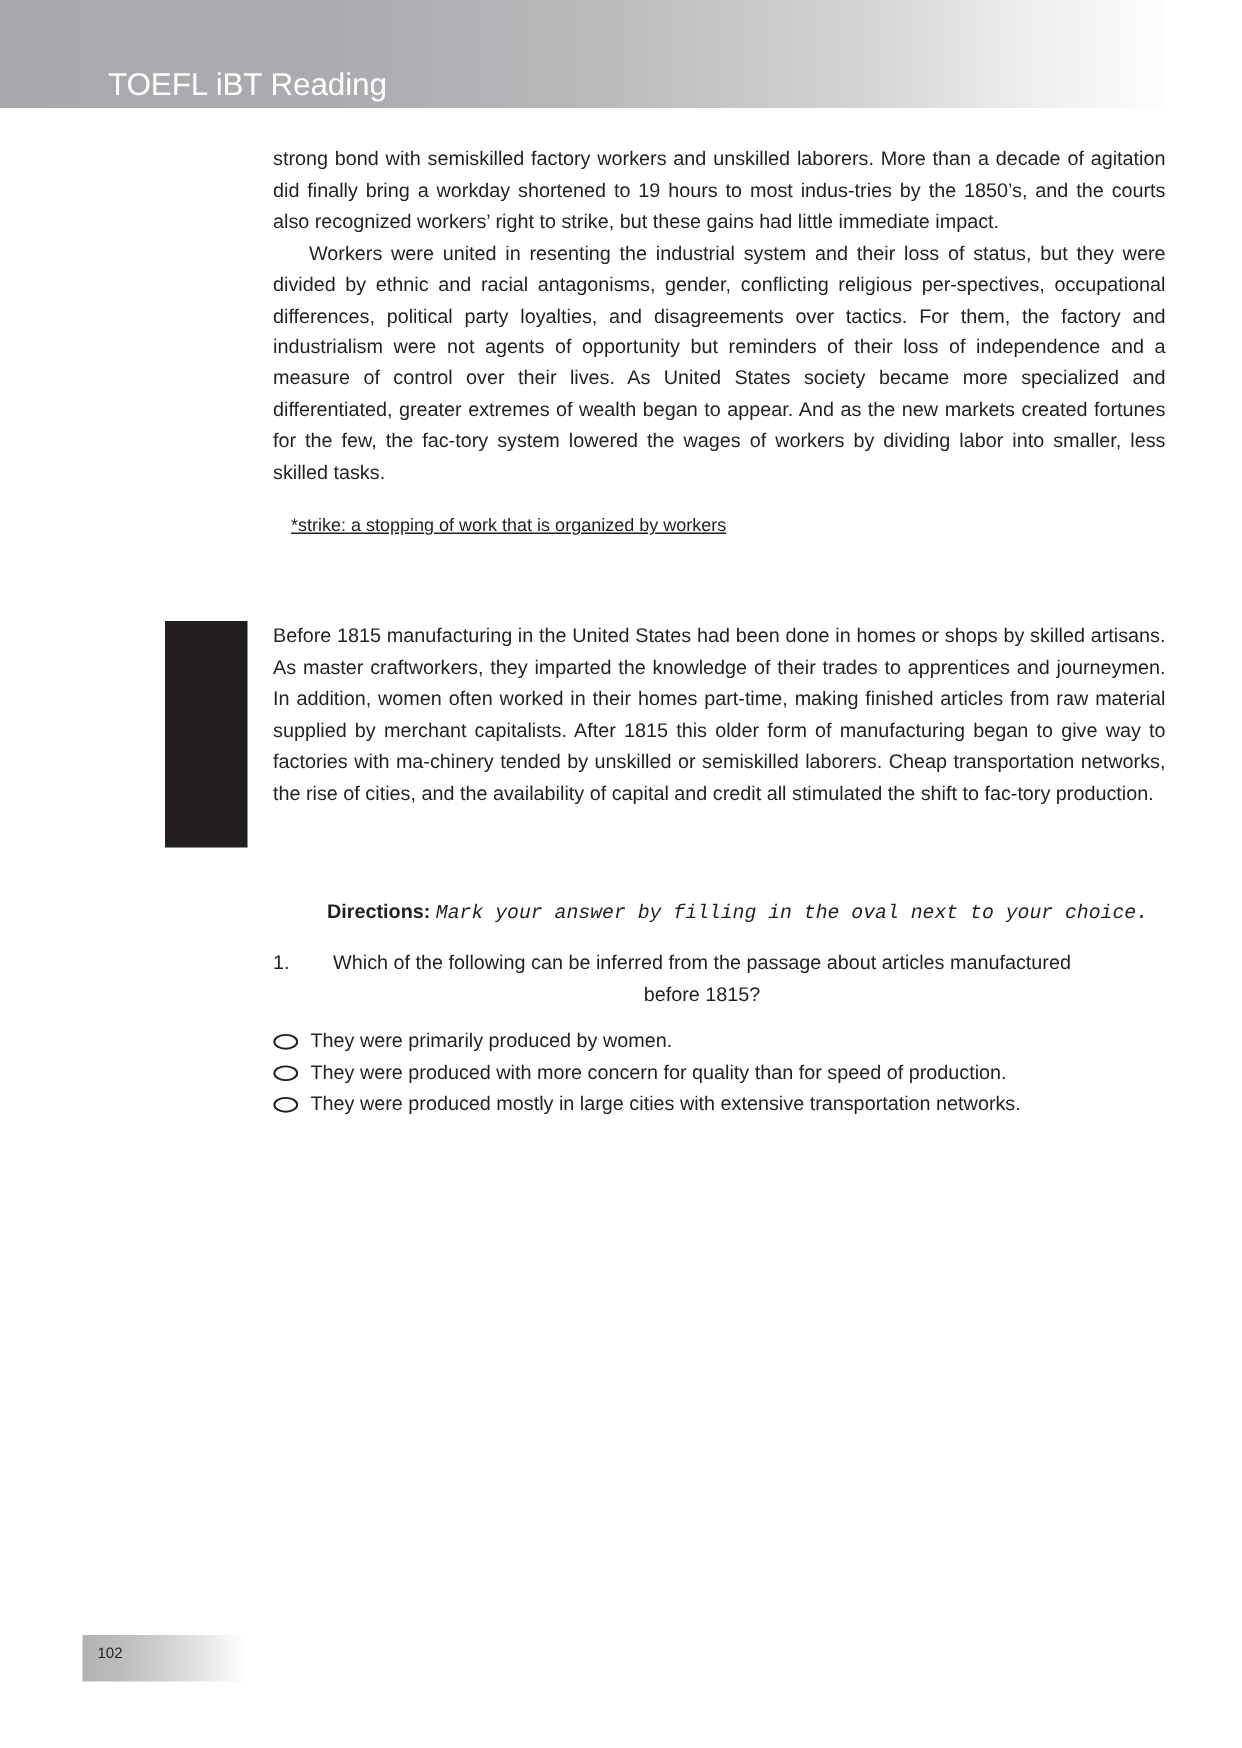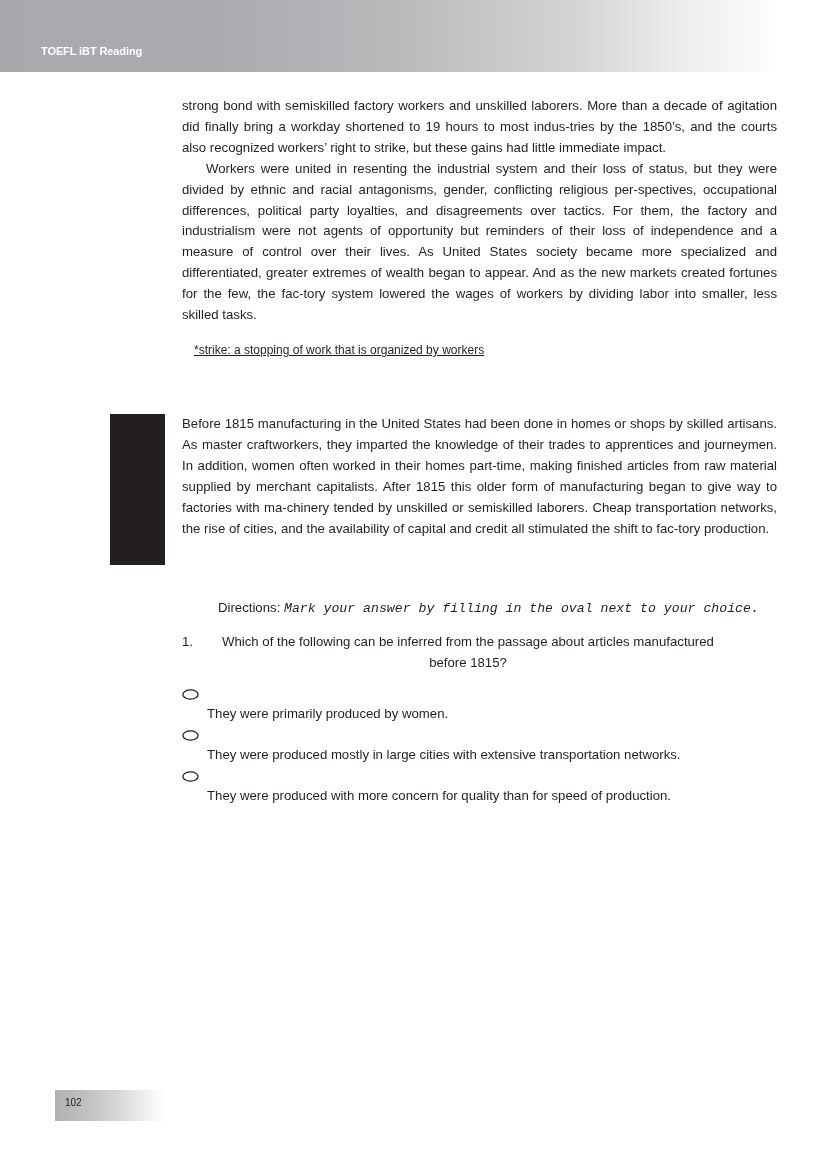--- a/index.html
+++ b/index.html
@@ -26,24 +26,24 @@
     background: linear-gradient(to right,
                 #a7a9ac 0%,
                 #a9abae 28%,
                 #b6b8ba 50%,
                 #d2d4d5 74%,
                 #eceded 88%,
                 #fdfdfd 100%);
   }
   .header-title {
     position: absolute;
-    left: 41px;
+    left: 72px;
     top: 46px;
-    font-size: 11px;
-    font-weight: bold;
+    font-size: 21px;
+    font-weight: normal;
     color: #ffffff;
     letter-spacing: -0.1px;
     line-height: 1;
     white-space: nowrap;
   }
 
   
   .content {
     position: absolute;
     left: 182px;
@@ -104,21 +104,21 @@
     top: 598px;
     width: 595px;
   }
   .directions {
     margin: 0;
     font-size: 13.2px;
     line-height: 20px;
     color: #231f20;
   }
   .directions .d-label {
-    font-weight: normal;
+    font-weight: bold;
     padding-left: 36px;
   }
   .directions .d-text {
     font-style: italic;
     font-family: Liberation Mono, monospace;
   }
 
   .question {
     margin-top: 13px;
     display: flex;
@@ -148,21 +148,20 @@
     flex: 0 0 25px;
     width: 25px;
     padding-top: 5px;
     box-sizing: border-box;
   }
   .oval svg {
     display: block;
   }
   .option-label {
     flex: 1 1 auto;
-    margin-top: 20px;
   }
 
   
   .footer-box {
     position: absolute;
     left: 55px;
     top: 1090px;
     width: 110px;
     height: 31px;
     background: linear-gradient(to right,
@@ -221,29 +220,29 @@
       <span class="option-label">They were primarily produced by women.</span>
     </div>
 
 
     <div class="option-row">
       <span class="oval">
         <svg width="17" height="11" viewBox="0 0 17 11">
           <ellipse cx="8.5" cy="5.5" rx="7.6" ry="4.6" fill="none" stroke="#231f20" stroke-width="1.3"></ellipse>
         </svg>
       </span>
-      <span class="option-label">They were produced mostly in large cities with extensive transportation networks.</span>
+      <span class="option-label">They were produced with more concern for quality than for speed of production.</span>
     </div>
 
     <div class="option-row">
       <span class="oval">
         <svg width="17" height="11" viewBox="0 0 17 11">
           <ellipse cx="8.5" cy="5.5" rx="7.6" ry="4.6" fill="none" stroke="#231f20" stroke-width="1.3"></ellipse>
         </svg>
       </span>
-      <span class="option-label">They were produced with more concern for quality than for speed of production.</span>
+      <span class="option-label">They were produced mostly in large cities with extensive transportation networks.</span>
     </div>
 
   </div>
 </div>
 
 <div class="footer-box"></div>
 <div class="page-number">102</div>
 
 </body></html>

